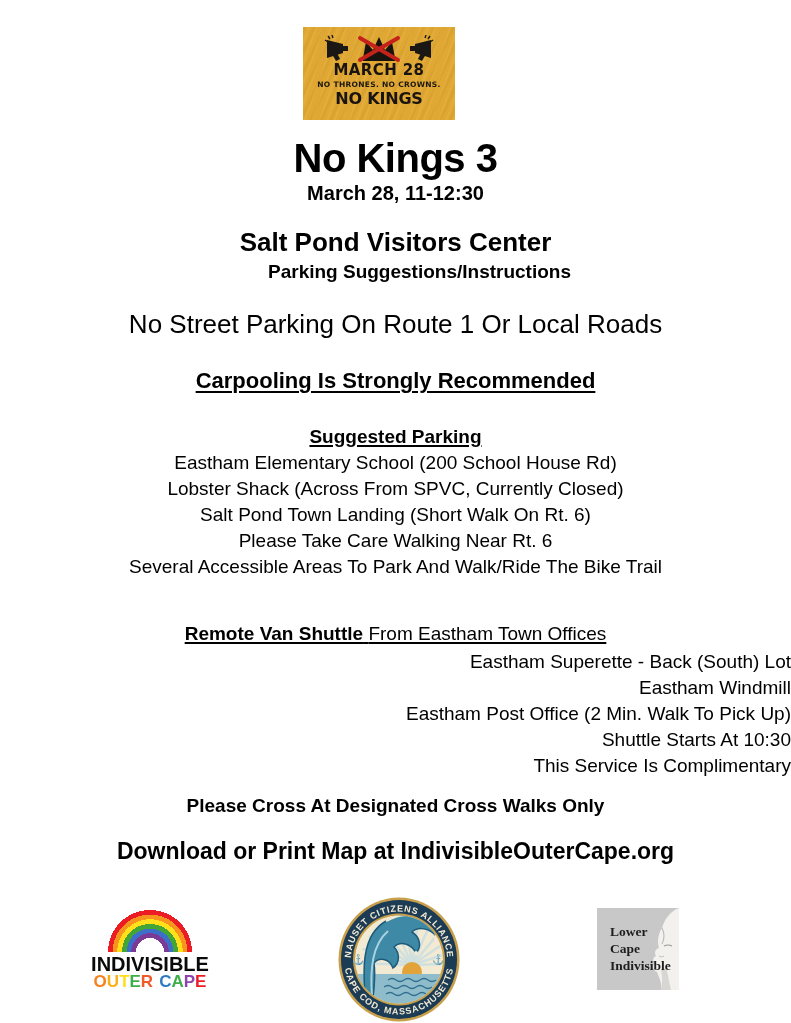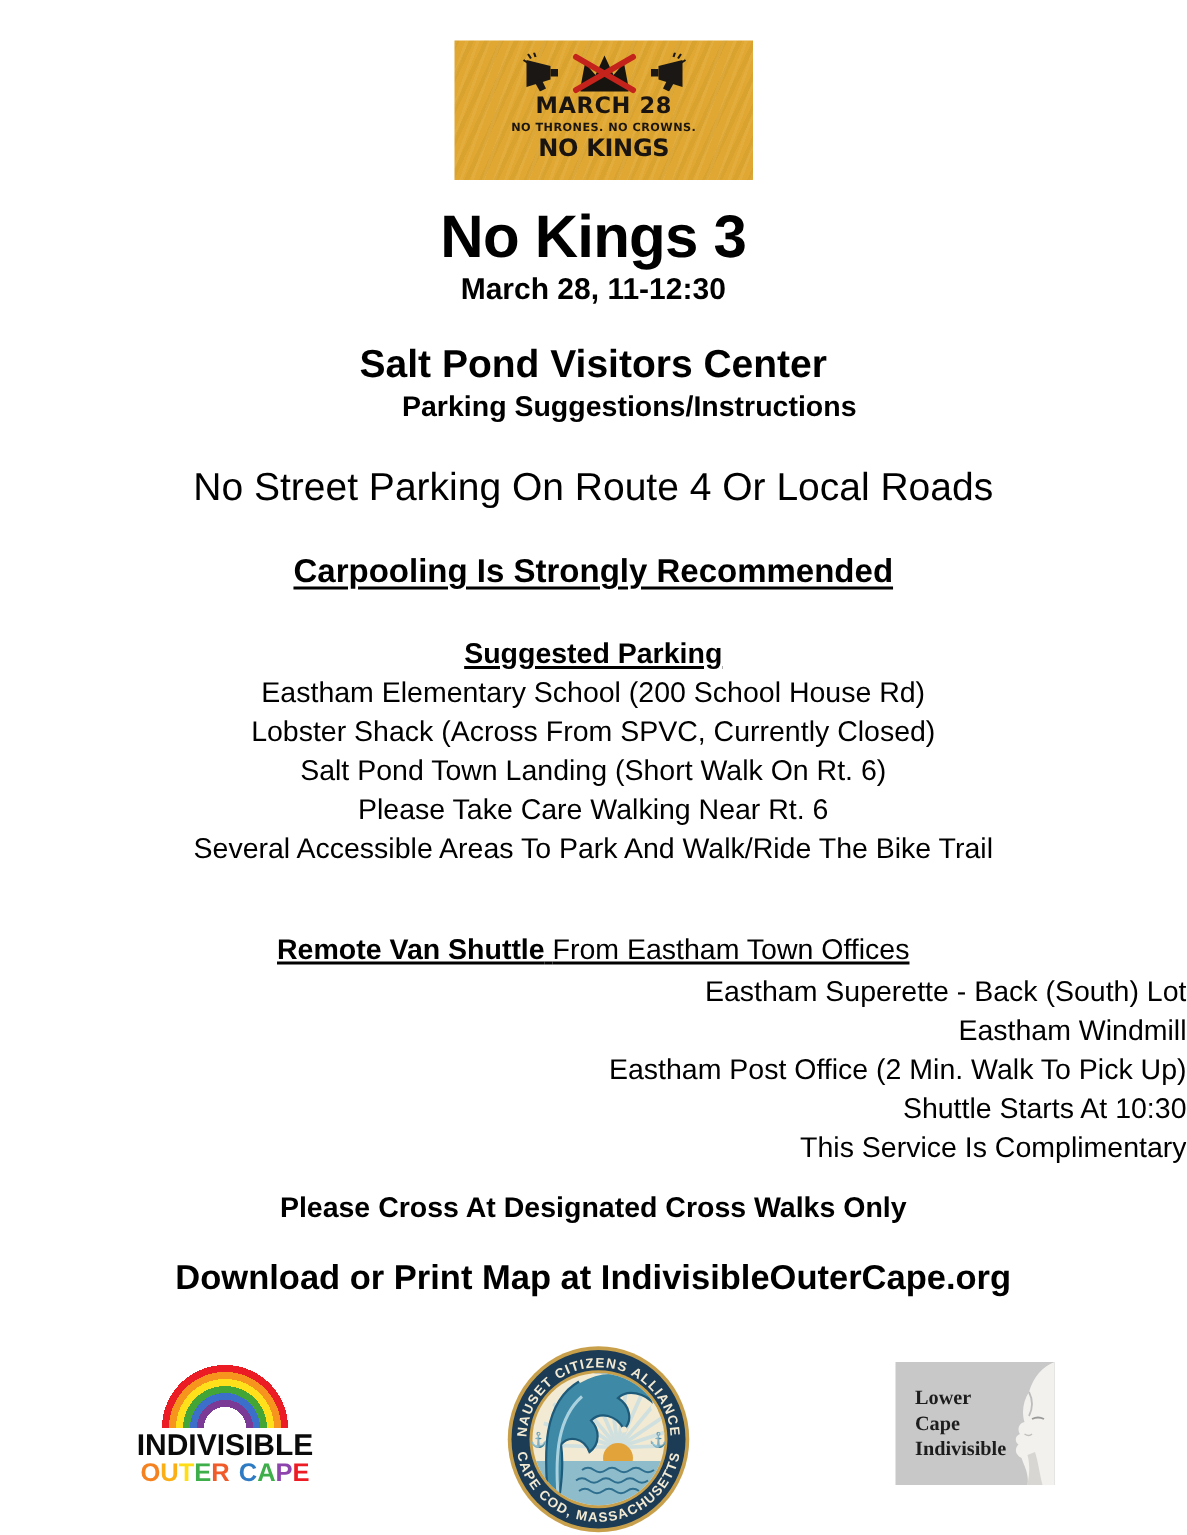--- a/index.html
+++ b/index.html
@@ -4,21 +4,21 @@
 <style>
   html,body{margin:0;padding:0;background:#fff;}
   .flyer{
     position:relative;width:791px;height:1023px;background:#ffffff;
     font-family:"Liberation Sans",sans-serif;color:#000;overflow:hidden;text-align:center;
   }
   .abs{position:absolute;left:0;width:100%;}
 
   
   .banner{
-    position:absolute;left:303px;top:27px;width:199px;height:93px;
+    position:absolute;left:303px;top:27px;width:152px;height:93px;
     background-color:#E0A832;
     background-image:
       repeating-linear-gradient(115deg, rgba(110,75,10,0.06) 0 3px, transparent 3px 9px),
       repeating-linear-gradient(-70deg, rgba(255,240,200,0.07) 0 2px, transparent 2px 7px);
     overflow:hidden;
   }
   .banner-art{display:flex;justify-content:center;align-items:center;gap:3px;margin-top:7px;height:28px;}
   .banner-date{font-family:"DejaVu Sans",sans-serif;font-weight:700;font-size:15px;line-height:14px;letter-spacing:.4px;color:#191410;margin-top:1px;}
   .banner-tagline{font-family:"DejaVu Sans",sans-serif;font-weight:700;font-size:7.5px;line-height:9px;letter-spacing:.3px;color:#1c1611;margin-top:3px;}
   .banner-slogan{font-family:"DejaVu Sans",sans-serif;font-weight:700;font-size:16px;line-height:16px;letter-spacing:-.2px;color:#191410;margin-top:2px;}
@@ -54,21 +54,21 @@
       #F7941D 32.7px 37.4px,
       #EC1C24 37.4px 42px,
       transparent 42px);
   }
   .ioc-line1{font-size:20px;font-weight:800;line-height:20px;margin-top:2px;color:#0a0a0a;letter-spacing:0;}
   .ioc-line2{font-size:17px;font-weight:800;line-height:16px;}
   .ioc-line2 .word + .word{margin-left:6px;}
 
   .logo-nauset{position:absolute;left:338px;top:897px;}
 
-  .logo-lci{position:absolute;left:597px;top:908px;width:106px;height:82px;background:#C8C8C8;overflow:hidden;}
+  .logo-lci{position:absolute;left:597px;top:908px;width:82px;height:82px;background:#C8C8C8;overflow:hidden;}
   .lci-text{position:absolute;left:13px;top:15px;text-align:left;font-family:"Liberation Serif",serif;
     font-size:13.5px;font-weight:700;line-height:17px;color:#1d1d1d;}
   .lci-bust{position:absolute;right:0;top:0;}
 </style>
 </head>
 <body>
 
 <div class="flyer">
 
   <div class="banner" style="background-color: rgb(224, 168, 50);">
@@ -107,21 +107,21 @@
     <div class="banner-date">MARCH 28</div>
     <div class="banner-tagline">NO THRONES. NO CROWNS.</div>
     <div class="banner-slogan">NO KINGS</div>
   </div>
 
   <div class="abs title">No Kings 3</div>
   <div class="abs datetime">March 28, 11-12:30</div>
   <div class="abs venue">Salt Pond Visitors Center</div>
   <div class="abs subtitle">Parking Suggestions/Instructions</div>
 
-  <div class="abs no-street">No Street Parking On Route 4 Or Local Roads</div>
+  <div class="abs no-street">No Street Parking On Route 1 Or Local Roads</div>
   <div class="abs carpool">Carpooling Is Strongly Recommended</div>
 
   <div class="abs sec-head parking-head">Suggested Parking</div>
   <div class="abs list parking-list">
     <div>Eastham Elementary School (200 School House Rd)</div>
     <div>Lobster Shack (Across From SPVC, Currently Closed)</div>
     <div>Salt Pond Town Landing (Short Walk On Rt. 6)</div>
     <div>Please Take Care Walking Near Rt. 6</div>
     <div>Several Accessible Areas To Park And Walk/Ride The Bike Trail</div>
   </div>

